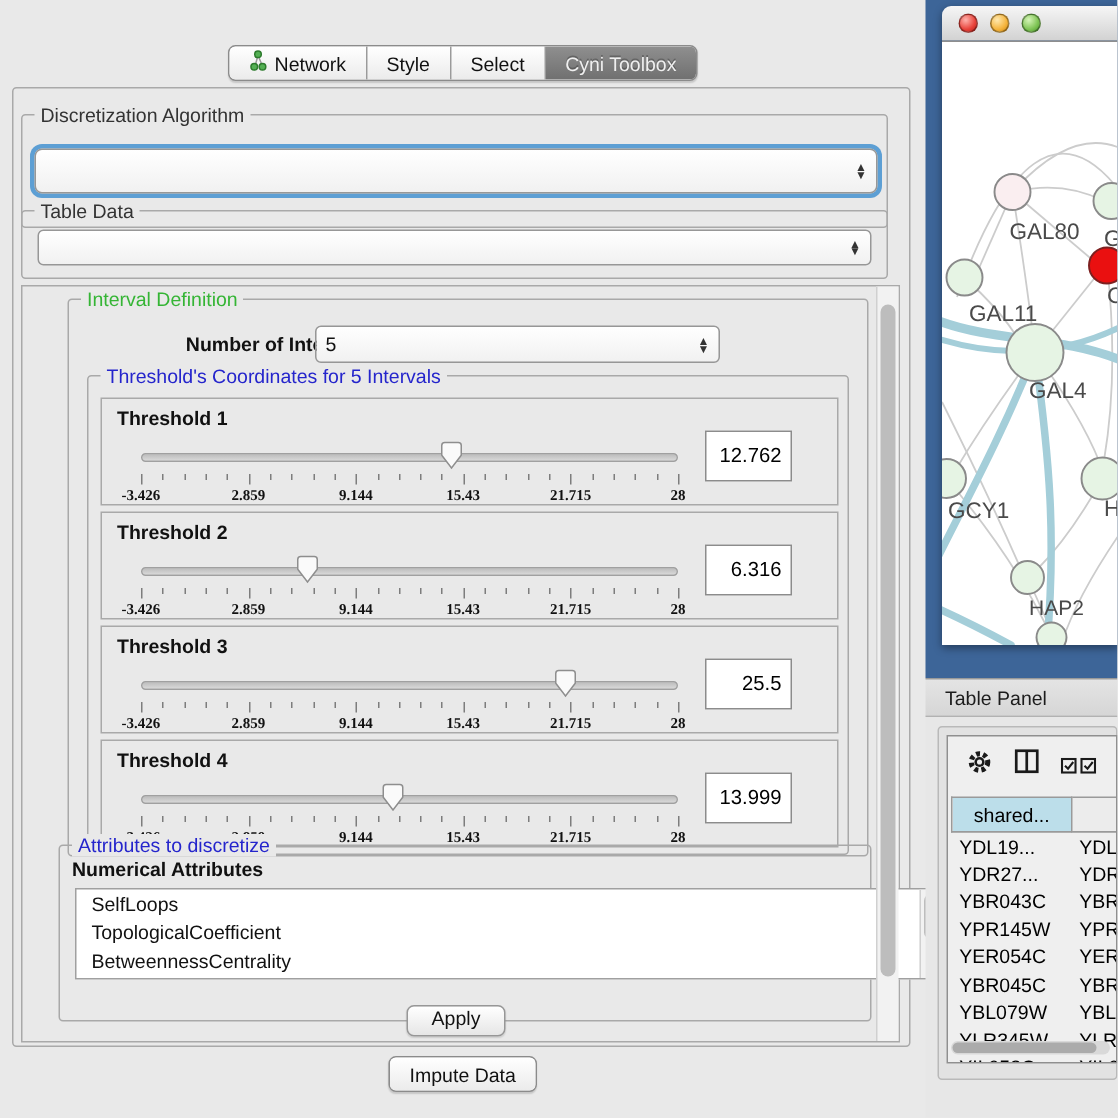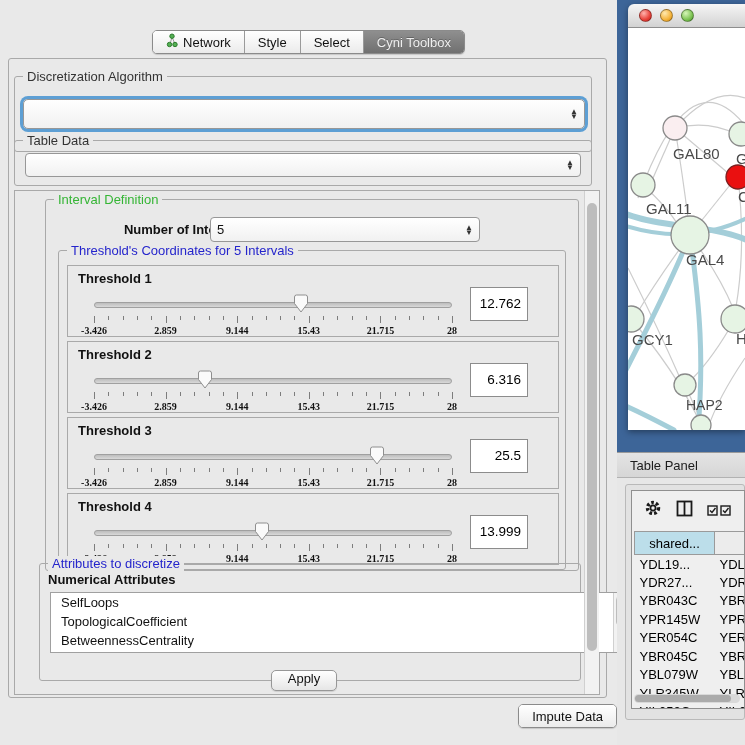--- a/index.html
+++ b/index.html
@@ -18,21 +18,21 @@
 
   
   .segmented { display:flex; height:24px; border:1px solid #8b8b8b; border-radius:5px;
     overflow:hidden; background:#fff; box-shadow:0 1px 1px rgba(0,0,0,.15); }
   .segment { display:flex; align-items:center; gap:5px; padding:0 13px; font-size:13px;
     color:#111; background:linear-gradient(#ffffff,#ebebeb); border-left:1px solid #9a9a9a; cursor:default; }
   .segment:first-child { border-left:none; }
   .segment.selected { background:linear-gradient(#8f8f8f,var(--selected-tab-bg,#707070));
     color:#efefef; text-shadow:0 -1px 0 rgba(0,0,0,.25); }
   #top-tabbar { left:0; top:30px; width:617px; display:flex; justify-content:center; }
-  #bottom-tabbar { left:0; top:704px; width:617px; display:flex; justify-content:flex-end; }
+  #bottom-tabbar { left:0; top:704px; width:617px; display:flex; justify-content:center; }
 
   
   #outer-panel { left:8px; top:58px; width:599px; height:640px; border:1px solid #a9a9a9;
     border-radius:3px; background:#e9e9e9; }
 
   
   .group { position:absolute; border:1px solid #a9a9a9; border-radius:3px; }
   .group > .legend { position:absolute; top:-8px; left:8px; background:#e9e9e9; padding:0 4px;
     font-size:13px; color:#333; white-space:nowrap; }
   .legend.green { color:var(--group-title-green,#35b535); }

